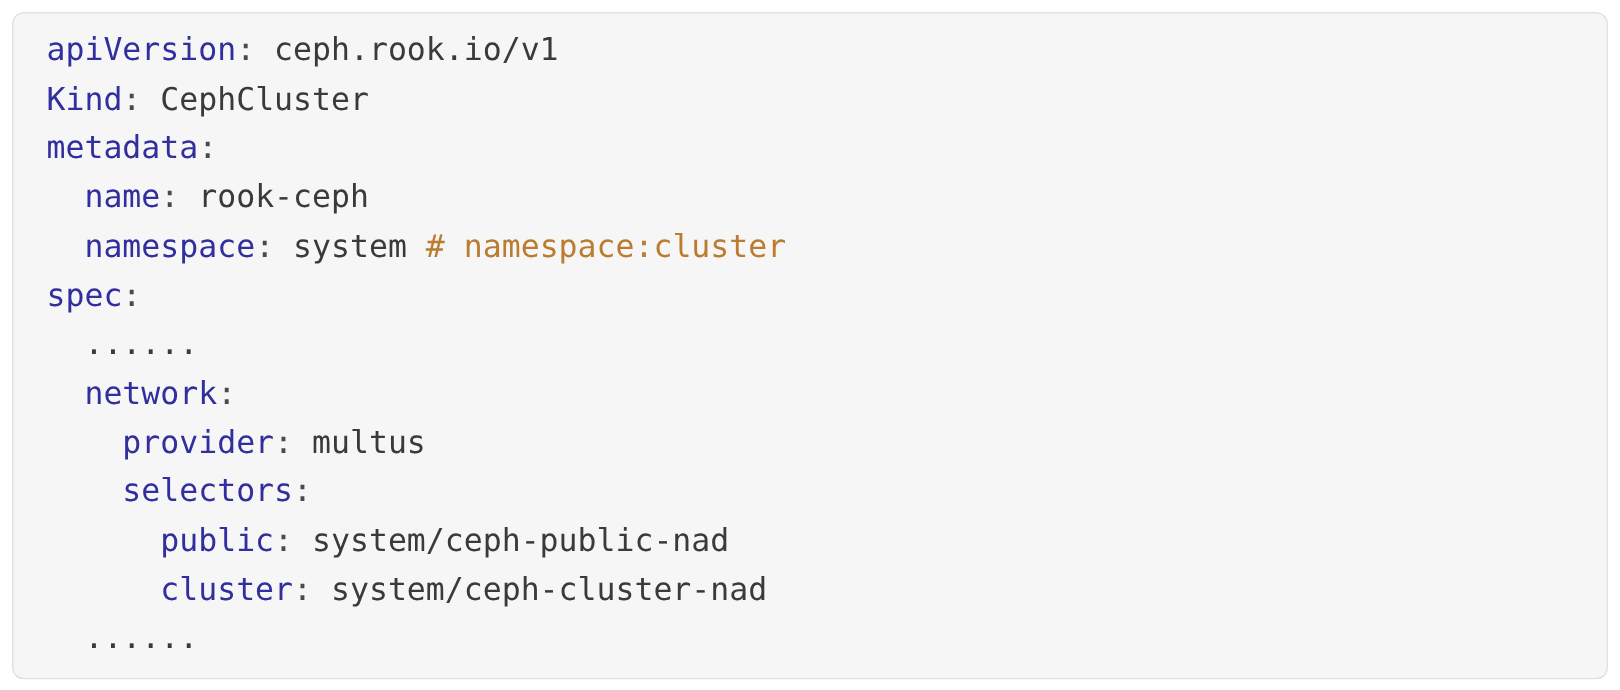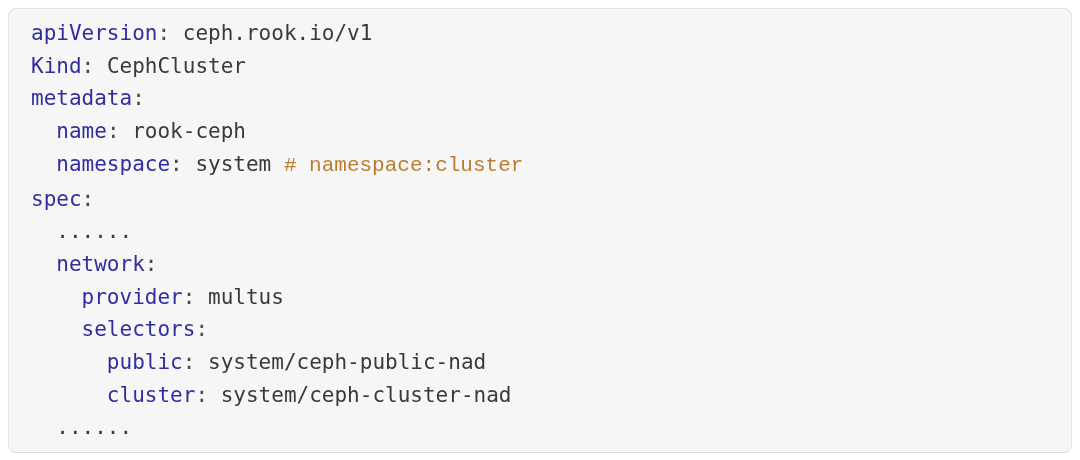--- a/index.html
+++ b/index.html
@@ -39,20 +39,20 @@
     line-height: 32.7px;
     white-space: pre;
     color: var(--color-plain);
     letter-spacing: 0;
   }
   .code-line { white-space: pre; }
   .tok-key     { color: var(--color-key); }
   .tok-punct   { color: var(--color-punct); }
   .tok-value   { color: var(--color-value); }
   .tok-plain   { color: var(--color-plain); }
-  .tok-comment { color: var(--color-comment); font-family: Liberation Mono, monospace; }
+  .tok-comment { color: var(--color-comment); }
 </style>
 </head>
 <body>
 
 <div class="code-card">
   <div class="code-block"><div class="code-line"><span class="tok-key">apiVersion</span><span class="tok-punct">:</span><span class="tok-value"> ceph.rook.io/v1</span></div><div class="code-line"><span class="tok-key">Kind</span><span class="tok-punct">:</span><span class="tok-value"> CephCluster</span></div><div class="code-line"><span class="tok-key">metadata</span><span class="tok-punct">:</span></div><div class="code-line"><span class="tok-plain">  </span><span class="tok-key">name</span><span class="tok-punct">:</span><span class="tok-value"> rook-ceph</span></div><div class="code-line"><span class="tok-plain">  </span><span class="tok-key">namespace</span><span class="tok-punct">:</span><span class="tok-value"> system </span><span class="tok-comment"># namespace:cluster</span></div><div class="code-line"><span class="tok-key">spec</span><span class="tok-punct">:</span></div><div class="code-line"><span class="tok-plain">  ......</span></div><div class="code-line"><span class="tok-plain">  </span><span class="tok-key">network</span><span class="tok-punct">:</span></div><div class="code-line"><span class="tok-plain">    </span><span class="tok-key">provider</span><span class="tok-punct">:</span><span class="tok-value"> multus</span></div><div class="code-line"><span class="tok-plain">    </span><span class="tok-key">selectors</span><span class="tok-punct">:</span></div><div class="code-line"><span class="tok-plain">      </span><span class="tok-key">public</span><span class="tok-punct">:</span><span class="tok-value"> system/ceph-public-nad</span></div><div class="code-line"><span class="tok-plain">      </span><span class="tok-key">cluster</span><span class="tok-punct">:</span><span class="tok-value"> system/ceph-cluster-nad</span></div><div class="code-line"><span class="tok-plain">  ......</span></div></div>
 </div>
 
 </body></html>

